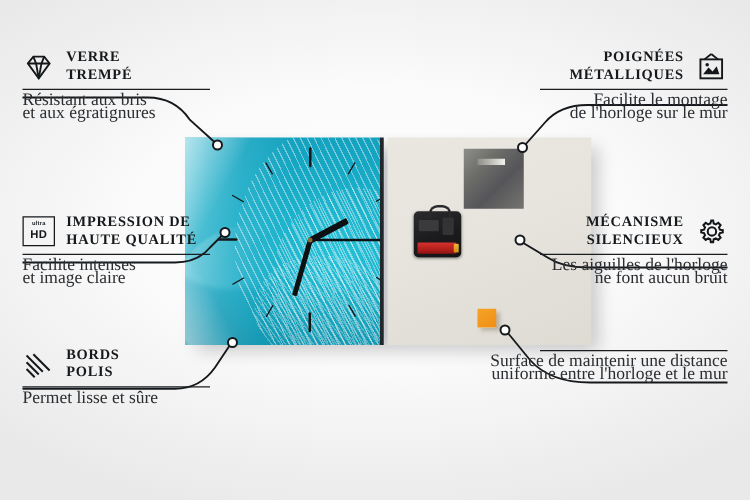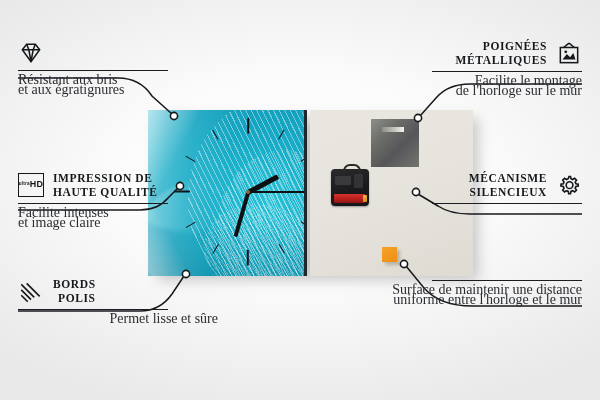--- a/index.html
+++ b/index.html
@@ -259,31 +259,31 @@
     font-size: 14px;
     line-height: 10.5px;
     color: #2a2d31;
     margin-top: 3.5px;
     white-space: pre-line;
   }
 
   
   #feat-verre        { left: 18px;  top: 40px;  }
   #feat-impression   { left: 18px;  top: 172px; }
-  #feat-bords        { left: 18px;  top: 278px; text-align: right; }
+  #feat-bords        { left: 18px;  top: 278px; }
   #feat-poignees     { left: 382px; top: 40px;  }
   #feat-mecanisme    { left: 382px; top: 172px; }
   #feat-entretoise   { left: 382px; top: 276px; }
 
   .hd-badge {
     width: 26px; height: 24px;
     border: 1.6px solid #14181b;
     box-sizing: border-box;
     display: flex;
-    flex-direction: row;
+    flex-direction: column;
     align-items: center;
     justify-content: center;
     line-height: 1;
   }
   .hd-ultra {
     font-family: "Liberation Sans", sans-serif;
     font-size: 4.6px;
     font-weight: bold;
     letter-spacing: 0.2px;
     color: #14181b;
@@ -367,20 +367,22 @@
   <div class="feature left" id="feat-verre">
     <div class="feature-head">
       <span class="feature-icon">
         <svg viewBox="0 0 24 24" fill="none" stroke="currentColor" stroke-width="1.4">
           <path d="M4 9 L8 4 H16 L20 9 L12 20 Z"></path>
           <path d="M4 9 H20"></path>
             <path d="M8 4 L10 9 L12 20"></path>
             <path d="M16 4 L14 9 L12 20"></path>
         </svg>
       </span>
+      <span class="feature-title">VERRE
+TREMPÉ</span>
     </div>
     <div class="feature-rule"></div>
     <div class="feature-sub">Résistant aux bris
 et aux égratignures</div>
   </div>
 
   <div class="feature left" id="feat-impression">
     <div class="feature-head">
       <span class="feature-icon">
         <span class="hd-badge">
@@ -442,20 +444,22 @@
                    L13.4 19.1 L11.7 19.1 L11.3 17.0 L9.7 16.3 L7.9 17.5
                    L6.2 15.8 L7.4 14.0 L6.7 12.4 L4.6 12.0 L4.6 10.3
                    L6.7 9.9 L7.4 8.3 L6.2 6.6 L7.9 4.8 L9.7 6.0 L11.3 5.3 Z"></path>
           <circle cx="12.5" cy="11.2" r="3.1"></circle>
         </svg>
       </span>
       <span class="feature-title">MÉCANISME
 SILENCIEUX</span>
     </div>
     <div class="feature-rule"></div>
+    <div class="feature-sub">Les aiguilles de l'horloge
+ne font aucun bruit</div>
   </div>
 
   <div class="feature right" id="feat-entretoise">
     <div class="feature-rule"></div>
     <div class="feature-sub">Surface de maintenir une distance
 uniforme entre l'horloge et le mur</div>
   </div>
 
 </div>
 

